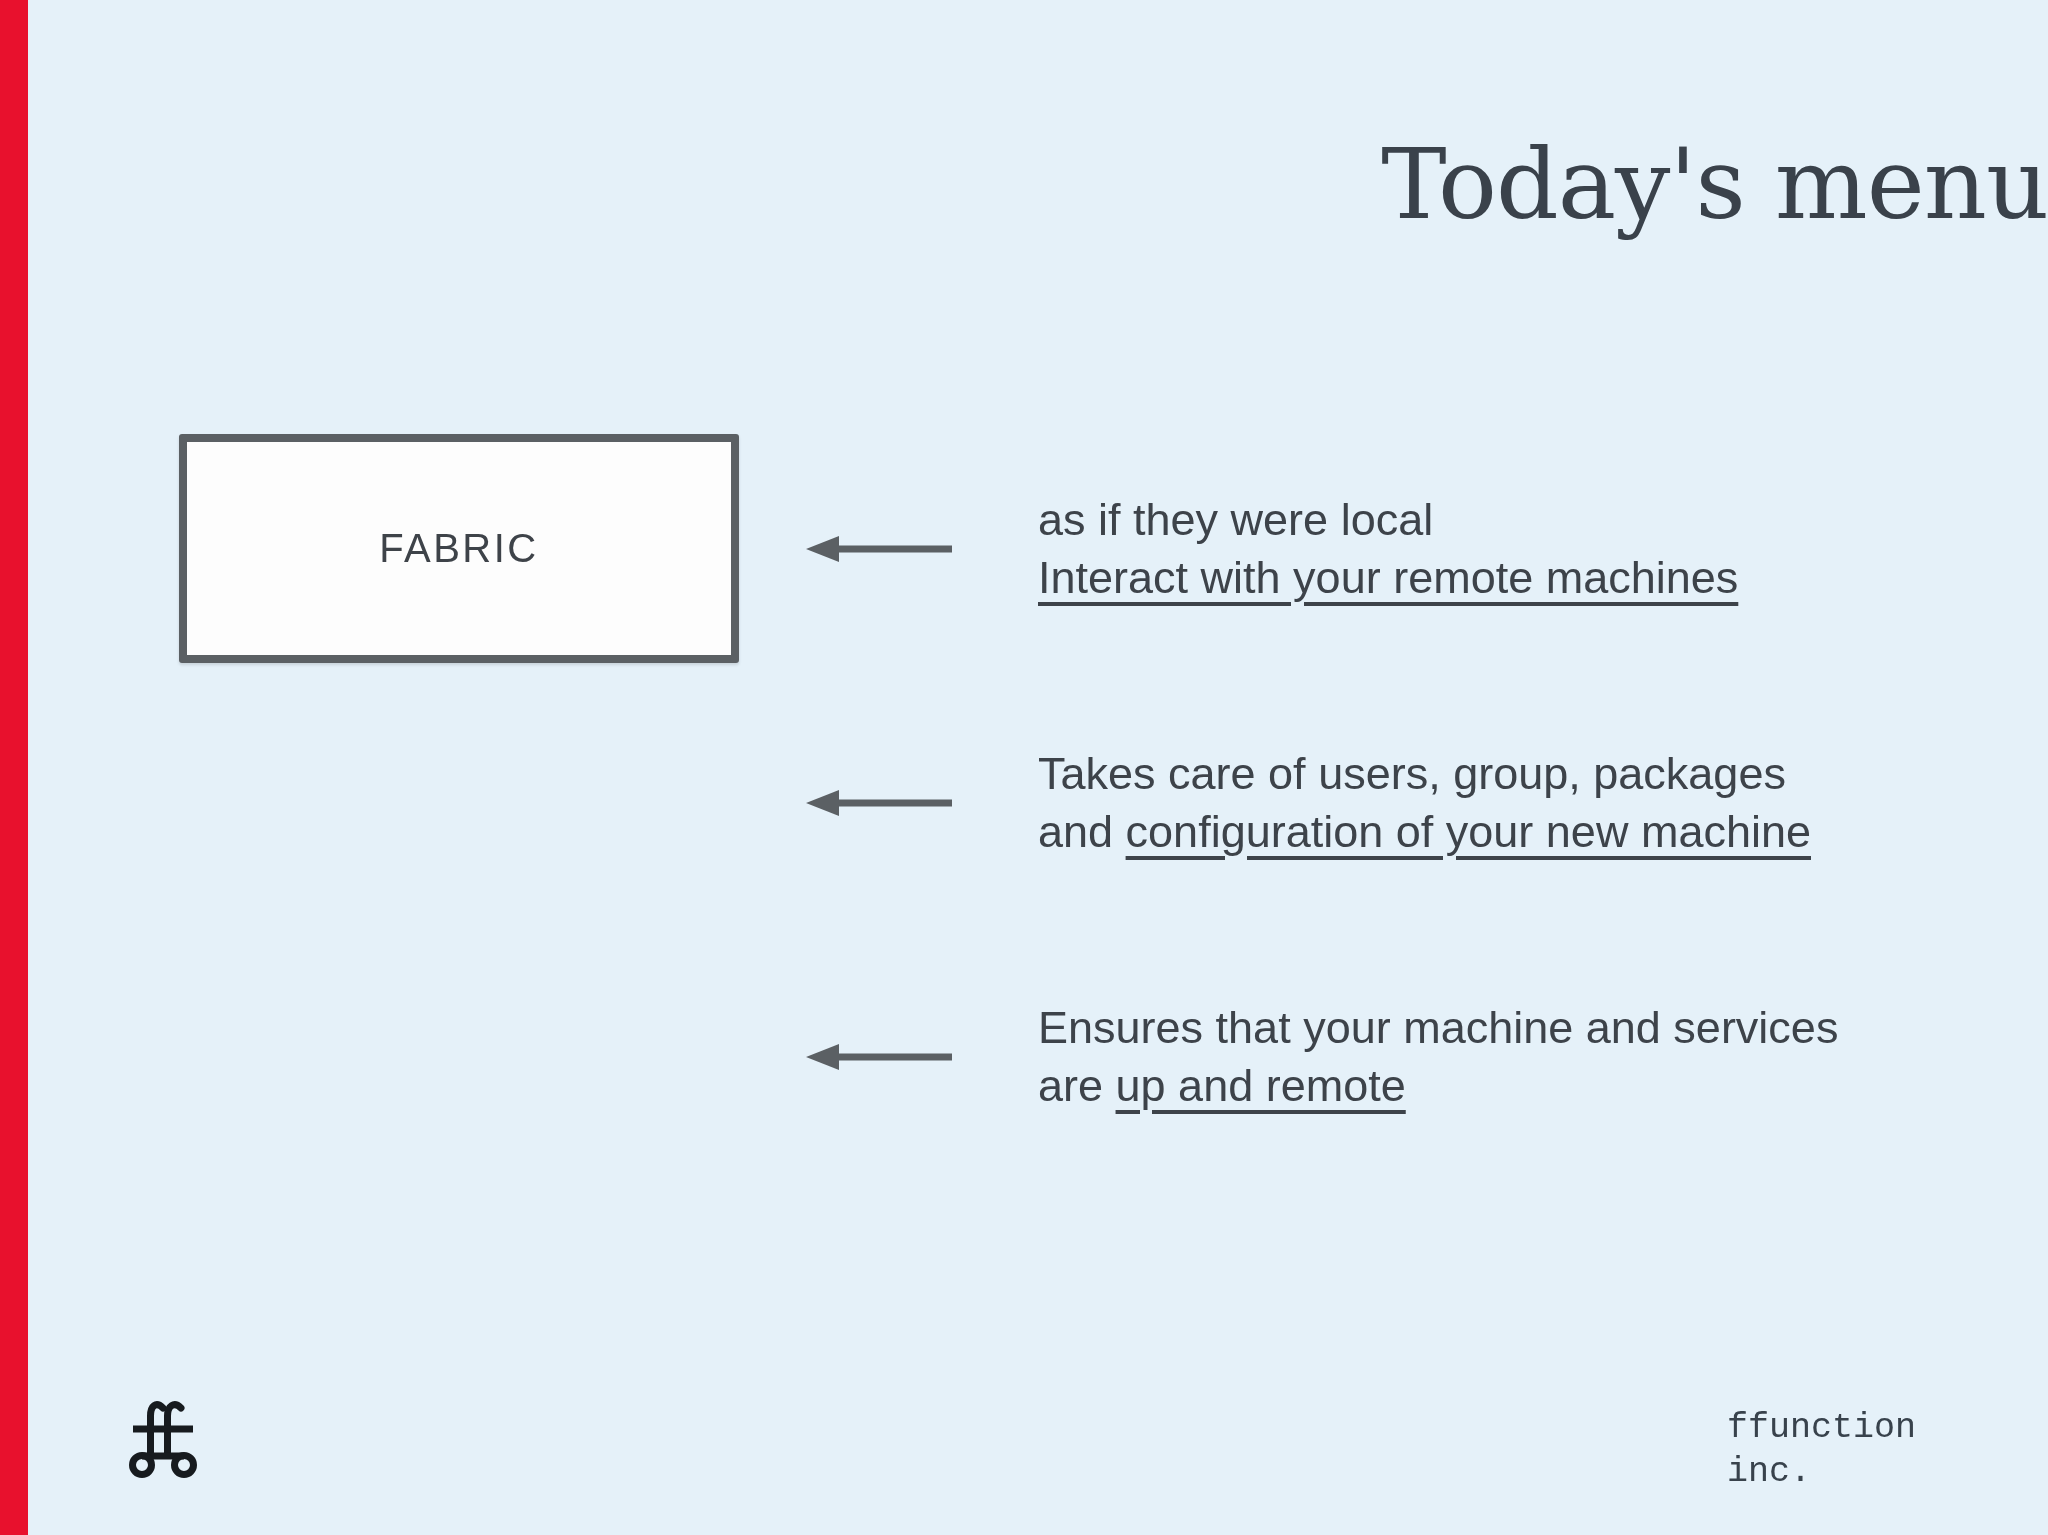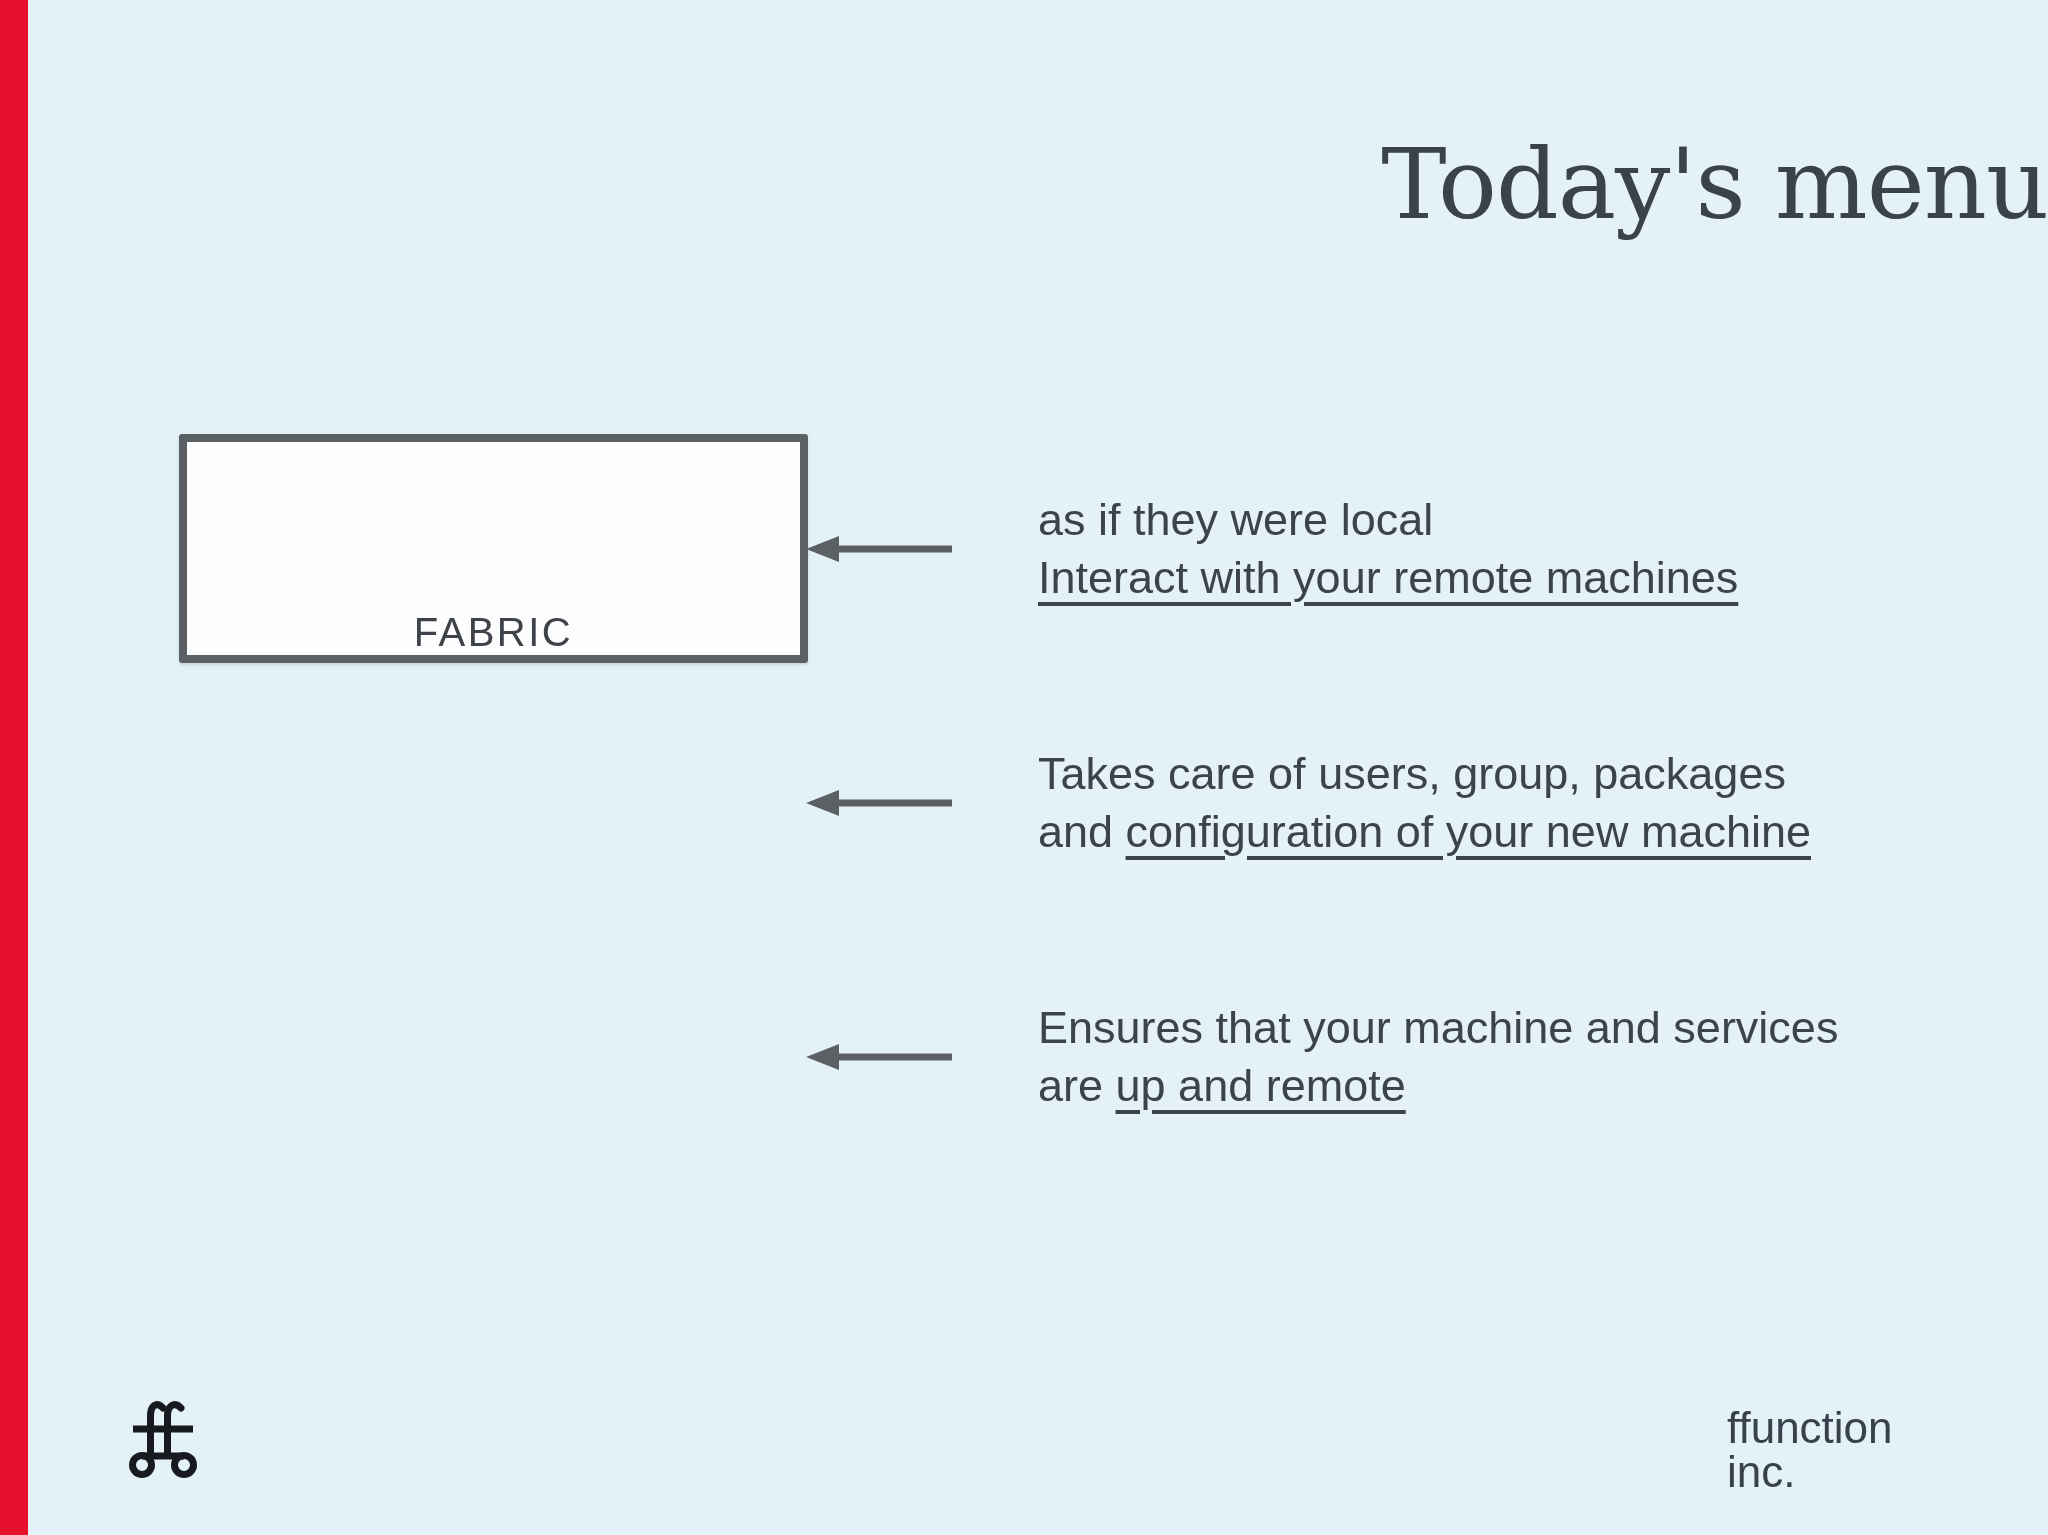--- a/index.html
+++ b/index.html
@@ -25,26 +25,26 @@
     font-size:98px;line-height:1.15;
     color:#3a424b;
     letter-spacing:-1px;
   }
   .menu-row{position:absolute;left:0;width:100%;height:227px;}
   .row-1{top:434px;height:229px;}
   .row-2{top:689px;}
   .row-3{top:943px;}
   .menu-box{
     position:absolute;left:179px;top:0;
-    width:629px;height:100%;
+    width:560px;height:100%;
     box-sizing:border-box;
     background:#fdfdfd;
     border:8px solid #5b6064;
     border-radius:3px;
-    display:flex;align-items:flex-end;justify-content:center;
+    display:flex;align-items:center;justify-content:center;
     box-shadow:0 2px 3px rgba(40,45,55,0.15);
   }
   .menu-box-label{
     font-size:40px;
     letter-spacing:2.5px;
     font-weight:500;
     color:#3e4349;
   }
   .arrow{
     position:absolute;left:806px;top:50%;
@@ -62,22 +62,22 @@
     text-decoration:underline;
     text-decoration-thickness:4px;
     text-underline-offset:9px;
     text-decoration-color:#3d434a;
   }
   .logo{
     position:absolute;left:129px;top:1400px;
   }
   .company{
     position:absolute;left:1727px;top:1406px;
-    font-family:Liberation Sans, sans-serif;
-    font-size:44px;line-height:44px;
+    font-family:Liberation Mono, monospace;
+    font-size:35px;line-height:44px;
     color:#38424c;
   }
   .company div{margin:0;}
 </style>
 </head>
 <body>
 
 <div class="slide">
 
   <div class="accent-stripe"></div>

